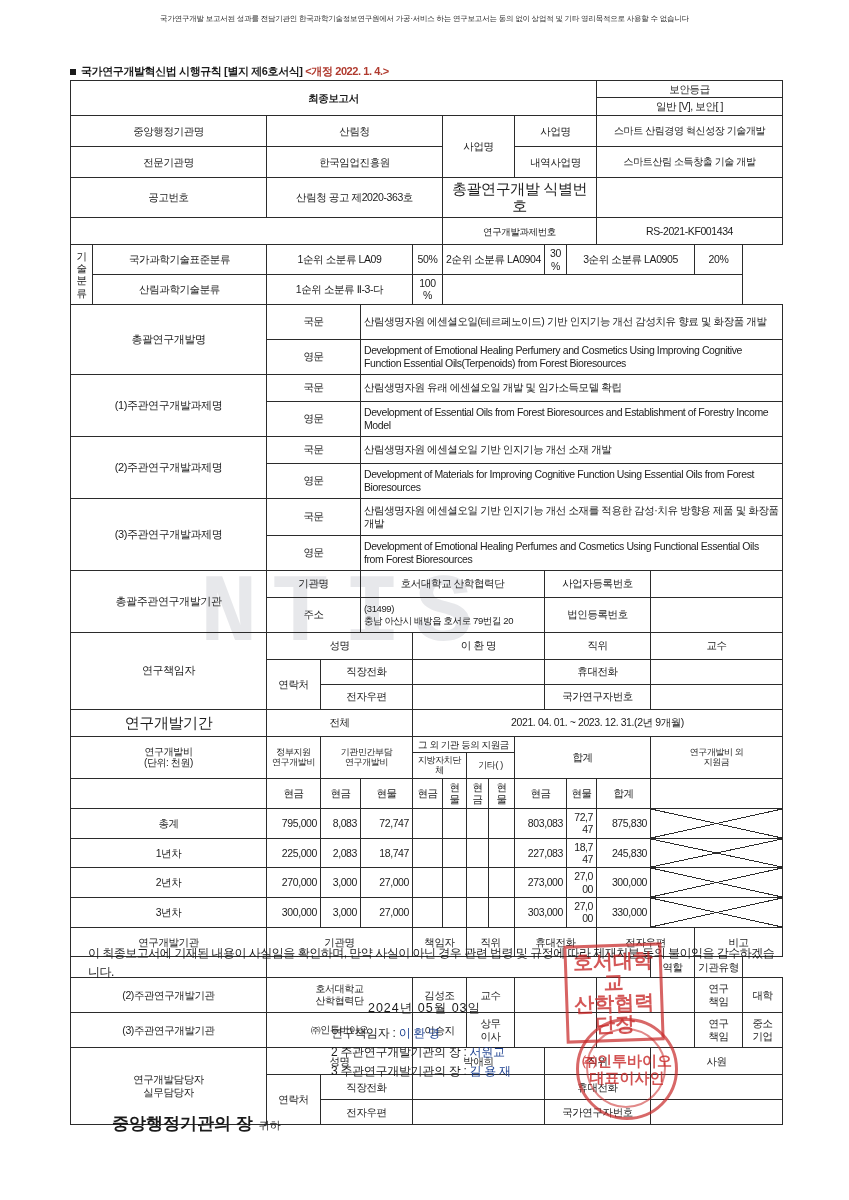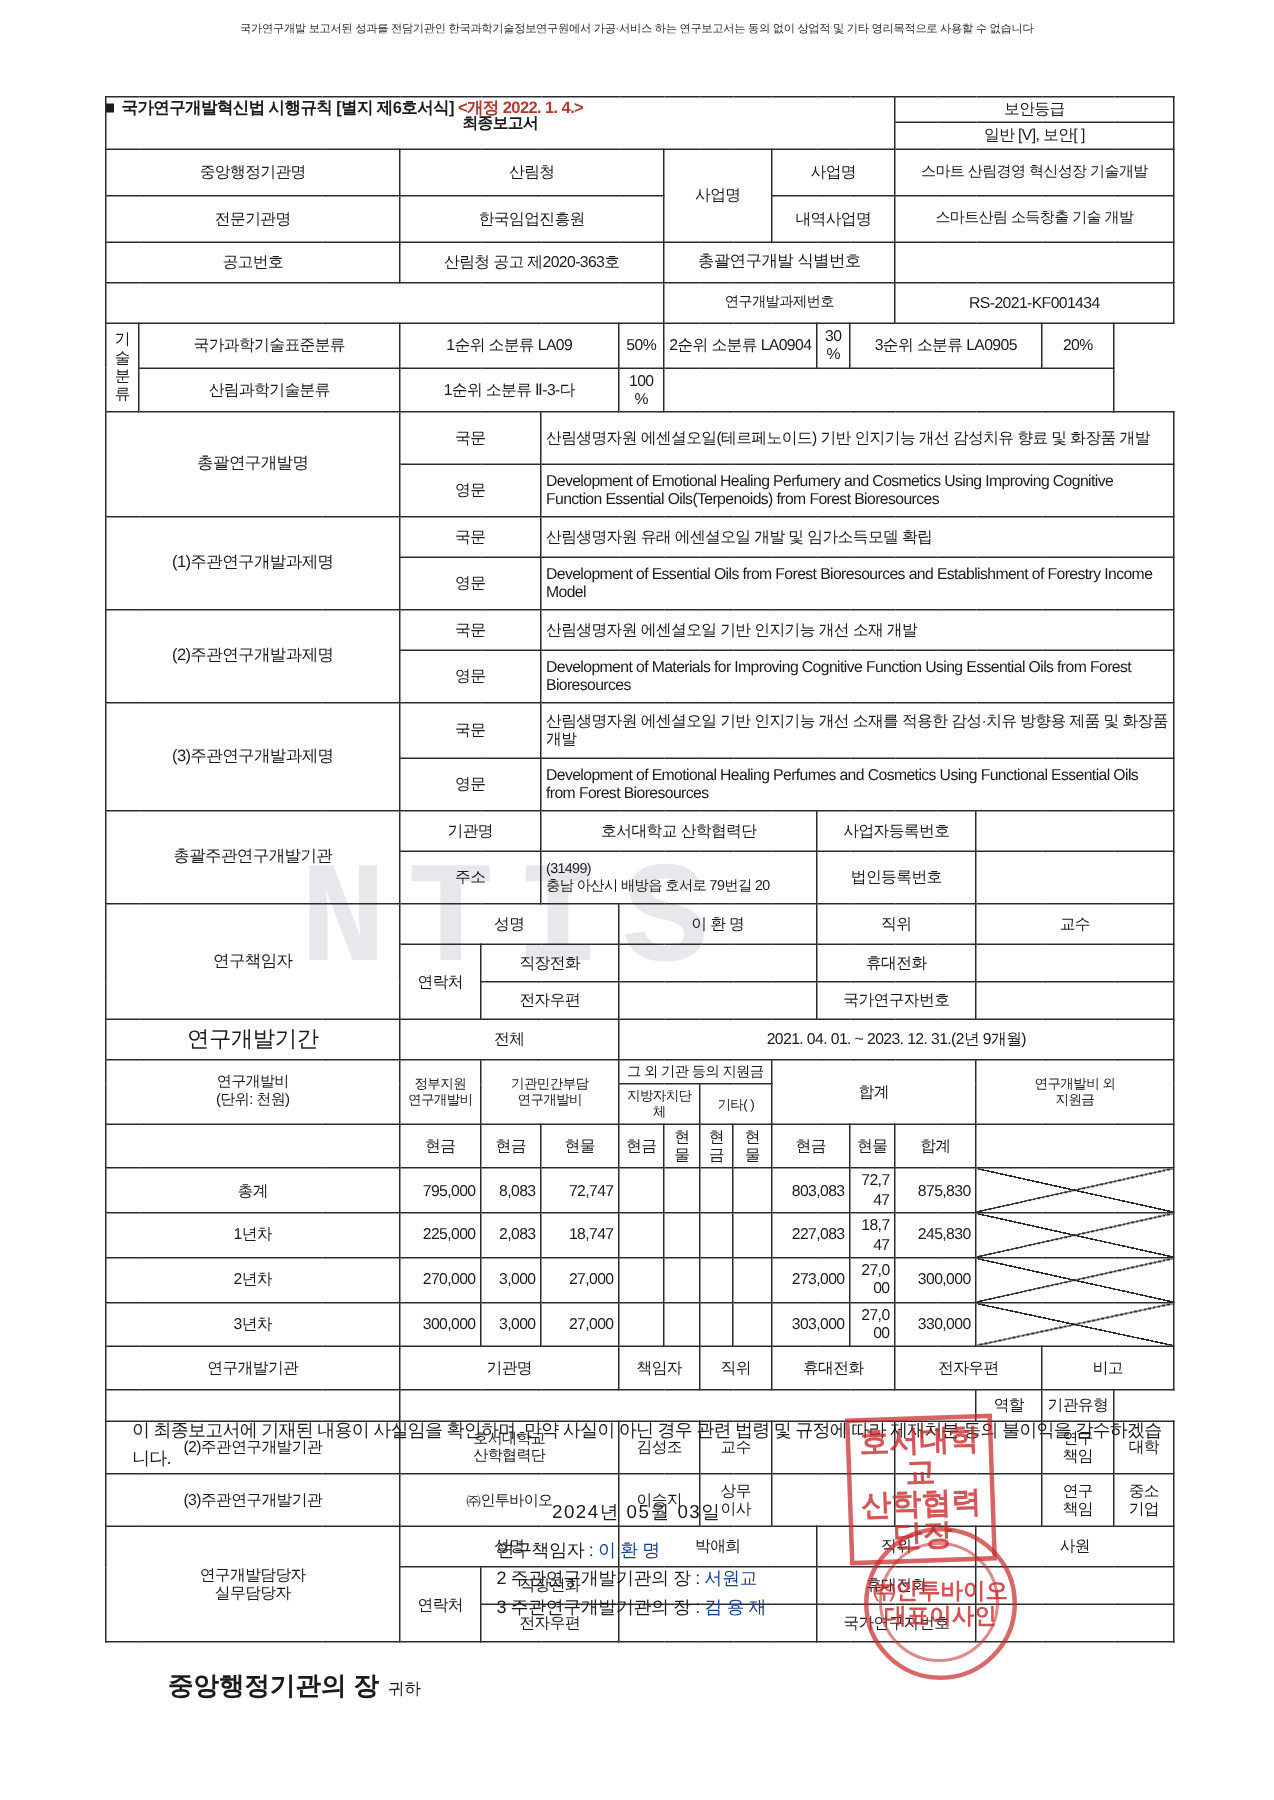--- a/index.html
+++ b/index.html
@@ -15,21 +15,21 @@
     position:absolute;top:14px;left:0;width:849px;text-align:center;
     font-size:7.5px;color:#2b2b2b;letter-spacing:-0.2px;
   }
   .form-head{
     position:absolute;top:64px;left:70px;font-size:11px;font-weight:bold;
     letter-spacing:-0.4px;color:#1b1b1b;
   }
   .form-head .sq{display:inline-block;width:6px;height:6px;background:#1b1b1b;margin-right:5px;vertical-align:middle;}
   .form-head .rev{color:#b03a2e;font-weight:bold;}
   table.doc{
-    position:absolute;top:64px;left:70px;width:712px;
+    position:absolute;top:80px;left:70px;width:712px;
     border-collapse:collapse;table-layout:fixed;
   }
   table.doc td{
     border:1px solid #2b2b2b;
     font-size:10.5px;
     padding:2px 3px;
     vertical-align:middle;
     line-height:1.18;
     letter-spacing:-0.4px;
     word-break:break-word;
@@ -155,21 +155,21 @@
     <tr>
       <td class="c" colspan="3" style="height:26px">전문기관명</td>
       <td class="c" colspan="4">한국임업진흥원</td>
       <td class="c" colspan="3">내역사업명</td>
       <td class="c" colspan="5" style="font-size:10px">스마트산림 소득창출 기술 개발</td>
     </tr>
 
     <tr>
       <td class="c" colspan="3" style="height:22px">공고번호</td>
       <td class="c" colspan="4">산림청 공고 제2020-363호</td>
-      <td class="c" colspan="6" style="font-size:11px">총괄연구개발 식별번호</td>
+      <td class="c" colspan="6" style="font-size:15px">총괄연구개발 식별번호</td>
       <td class="c" colspan="5"></td>
     </tr>
     <tr>
       <td class="c" colspan="7" style="height:22px"></td>
       <td class="c" colspan="6" style="font-size:9.5px">연구개발과제번호</td>
       <td class="c" colspan="5">RS-2021-KF001434</td>
     </tr>
 
     <tr>
       <td class="c vert" rowspan="2">기<br>술<br>분<br>류</td>

